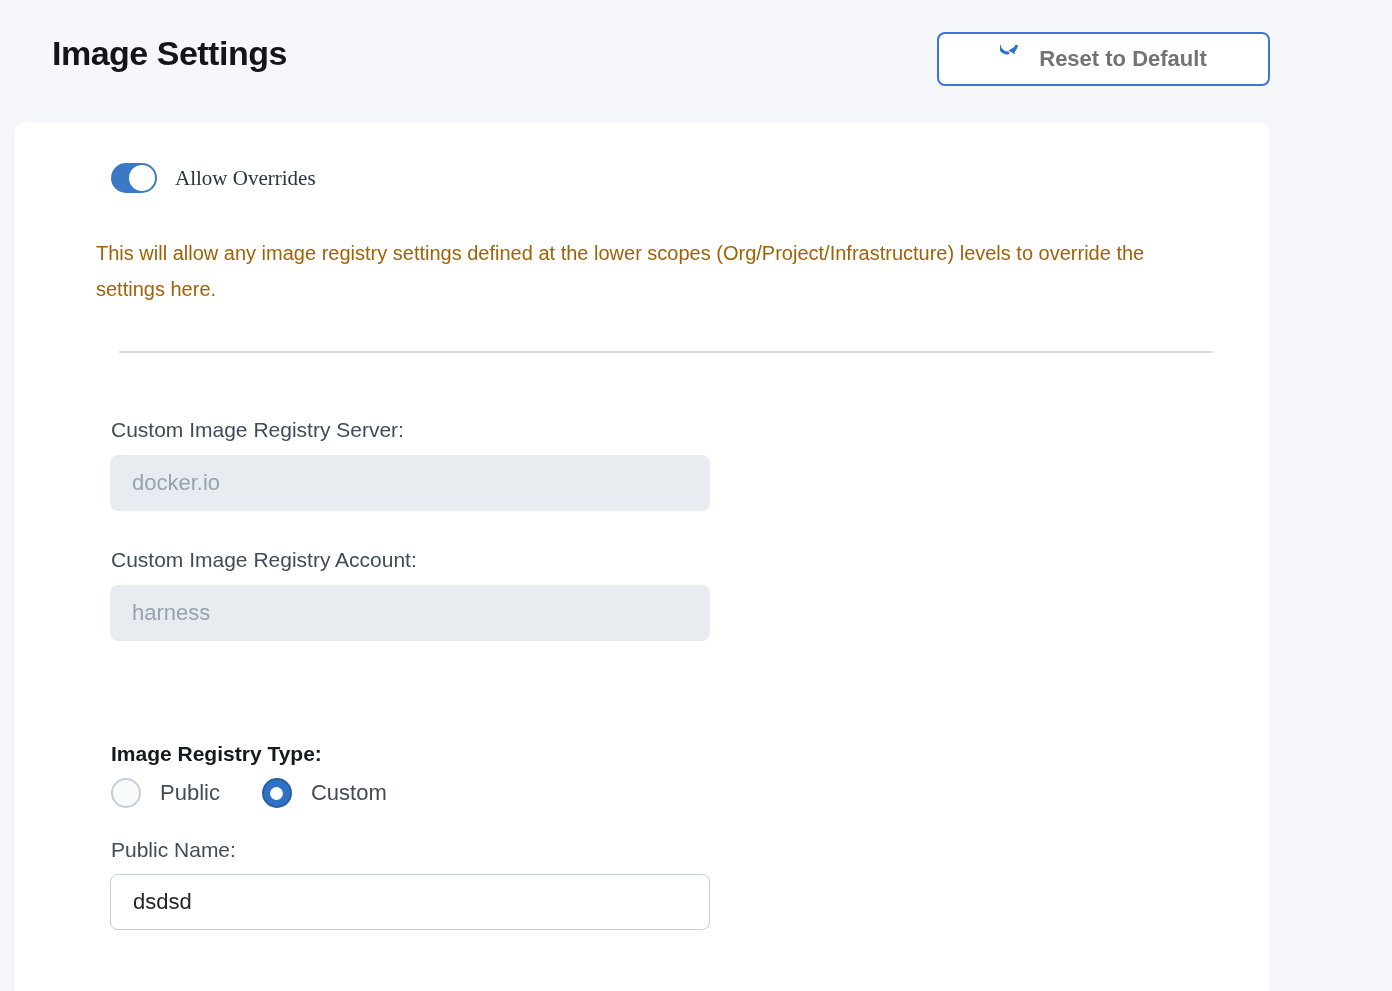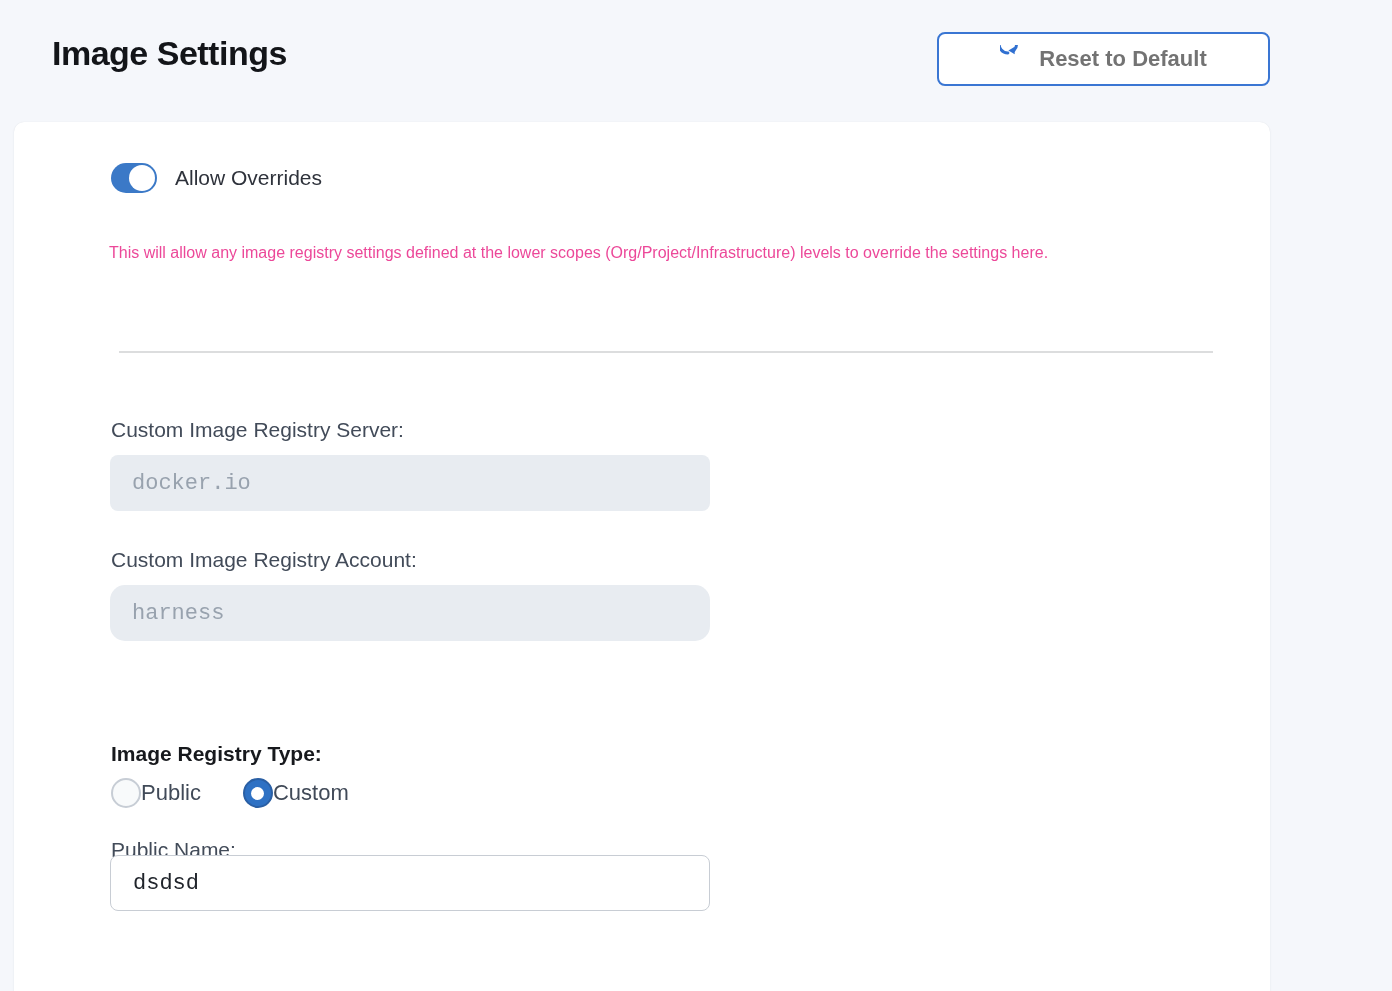--- a/index.html
+++ b/index.html
@@ -81,31 +81,32 @@
     top: 2px;
     left: 18px;
     width: 26px;
     height: 26px;
     border-radius: 50%;
     background: #ffffff;
   }
   .toggle-label {
     font-size: 21px;
     color: #2e323b;
+    font-family: Liberation Serif, serif;
   }
 
   
   .description {
     position: absolute;
-    left: 95px;
+    left: 82px;
     top: 113px;
     width: 1120px;
-    font-size: 16px;
+    font-size: 20px;
     line-height: 36px;
-    color: #ec4899;
+    color: #a16207;
   }
 
   .divider {
     position: absolute;
     left: 105px;
     top: 229px;
     width: 1094px;
     height: 2px;
     background: #dcddde;
   }
@@ -121,21 +122,21 @@
     font-weight: 700;
     color: #17191d;
     margin-top: 32px;
   }
 
   .text-input {
     position: absolute;
     left: 96px;
     width: 600px;
     height: 56px;
-    font-family: Liberation Mono, monospace;
+    font-family: Liberation Sans, sans-serif;
     font-size: 22px;
     padding: 0 22px;
     outline: none;
   }
   .text-input.disabled {
     background: #e8ecf1;
     border: none;
     border-radius: 8px;
     color: #20242b;
   }
@@ -154,20 +155,21 @@
   .radio-row {
     position: absolute;
     left: 97px;
     top: 656px;
     display: flex;
     align-items: center;
   }
   .radio-option {
     display: flex;
     align-items: center;
+    gap: 19px;
     cursor: pointer;
   }
   .radio-option.first { margin-right: 42px; }
   .radio-circle {
     width: 30px;
     height: 30px;
     border-radius: 50%;
     flex: 0 0 auto;
   }
   .radio-circle.off {
@@ -216,31 +218,31 @@
   </div>
 
   <p class="description">This will allow any image registry settings defined at the lower scopes (Org/Project/Infrastructure) levels to override the settings here.</p>
 
   <div class="divider"></div>
 
   <label class="field-label" style="top: 296px; text-align: center;">Custom Image Registry Server:</label>
   <input class="text-input disabled" style="top: 333px;" type="text" disabled="" placeholder="docker.io">
 
   <label class="field-label" style="top: 426px;">Custom Image Registry Account:</label>
-  <input class="text-input disabled" style="top: 463px; border-radius: 15px;" type="text" disabled="" placeholder="harness">
+  <input class="text-input disabled" style="top: 463px;" type="text" disabled="" placeholder="harness">
 
   <label class="field-label bold" style="top: 588px;">Image Registry Type:</label>
 
   <div class="radio-row">
     <div class="radio-option first">
       <span class="radio-circle off"></span>
       <span class="radio-label">Public</span>
     </div>
     <div class="radio-option">
       <span class="radio-circle on"></span>
       <span class="radio-label">Custom</span>
     </div>
   </div>
 
   <label class="field-label" style="top: 716px;">Public Name:</label>
-  <input class="text-input editable" style="top: 733px;" type="text" value="dsdsd">
+  <input class="text-input editable" style="top: 752px;" type="text" value="dsdsd">
 
 </div>
 
 </body></html>

